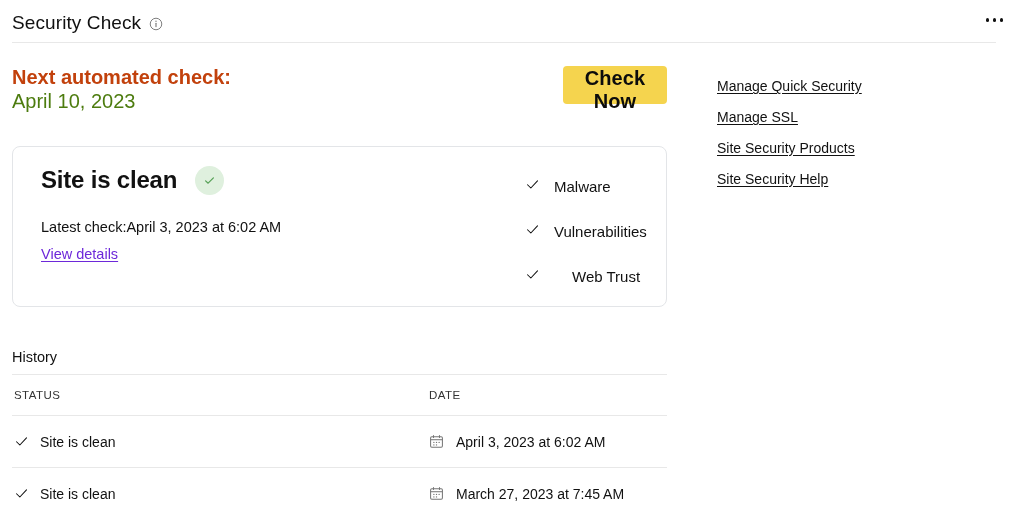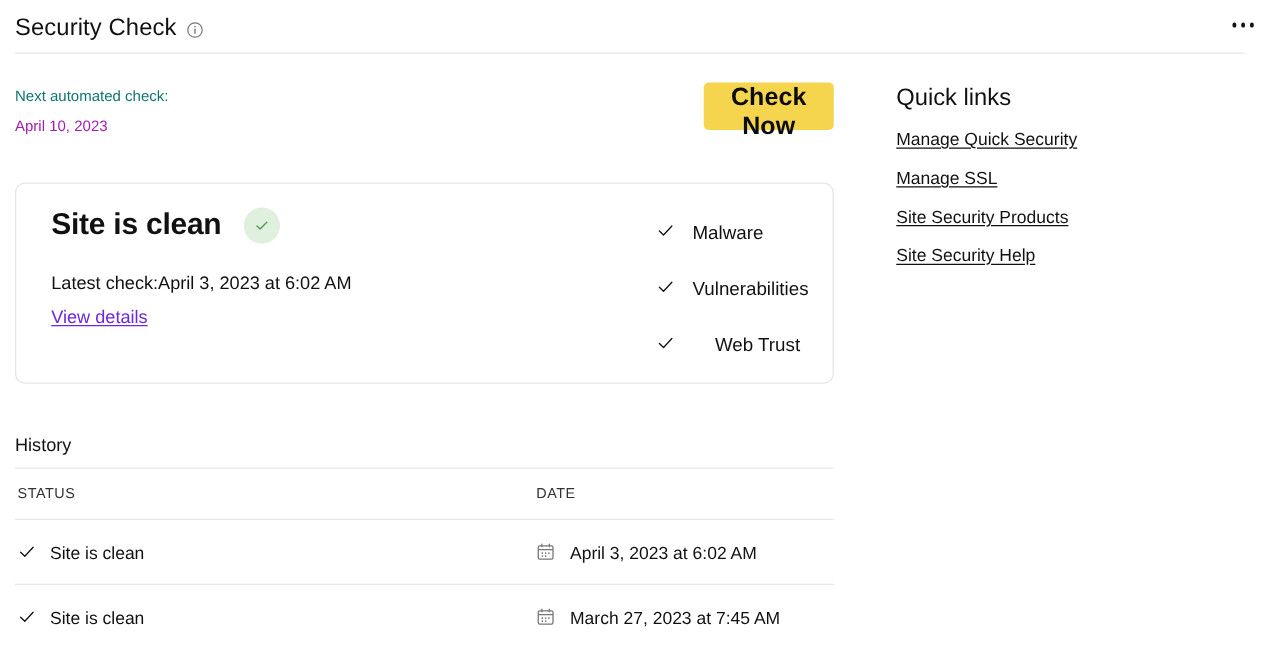--- a/index.html
+++ b/index.html
@@ -40,24 +40,24 @@
   .header-divider {
     position: absolute; left: 12px; top: 42px; width: 984px; height: 1px;
     background: #e8e8e8;
   }
 
   
   .next-check {
     position: absolute; left: 12px; top: 67px; width: 420px;
   }
   .next-check-label {
-    font-size: 12px; font-weight: 400; color: #0f766e; line-height: 21px;
+    font-size: 20px; font-weight: 700; color: #c2410c; line-height: 21px;
   }
   .next-check-date {
-    font-size: 12px; font-weight: 400; color: #a21caf; line-height: 21px; margin-top: 3px;
+    font-size: 20px; font-weight: 400; color: #4d7c0f; line-height: 21px; margin-top: 3px;
   }
 
   .check-now-btn {
     position: absolute; left: 563px; top: 66px;
     width: 104px; height: 38px;
     background: #f5d44e; color: #0c0c0c;
     border: none; border-radius: 4px;
     font-family: "Liberation Sans", sans-serif;
     font-size: 20px; font-weight: 700;
     cursor: pointer; letter-spacing: .1px;
@@ -157,21 +157,20 @@
   </div>
 
   <div class="next-check">
     <div class="next-check-label">Next automated check:</div>
     <div class="next-check-date">April 10, 2023</div>
   </div>
 
   <button class="check-now-btn">Check Now</button>
 
   <div class="quick-links">
-    <div class="quick-links-title">Quick links</div>
     <ul>
       <li><a>Manage Quick Security</a></li>
       <li><a>Manage SSL</a></li>
       <li><a>Site Security Products</a></li>
       <li><a>Site Security Help</a></li>
     </ul>
   </div>
 
   <div class="status-card">
     <div class="card-left">

